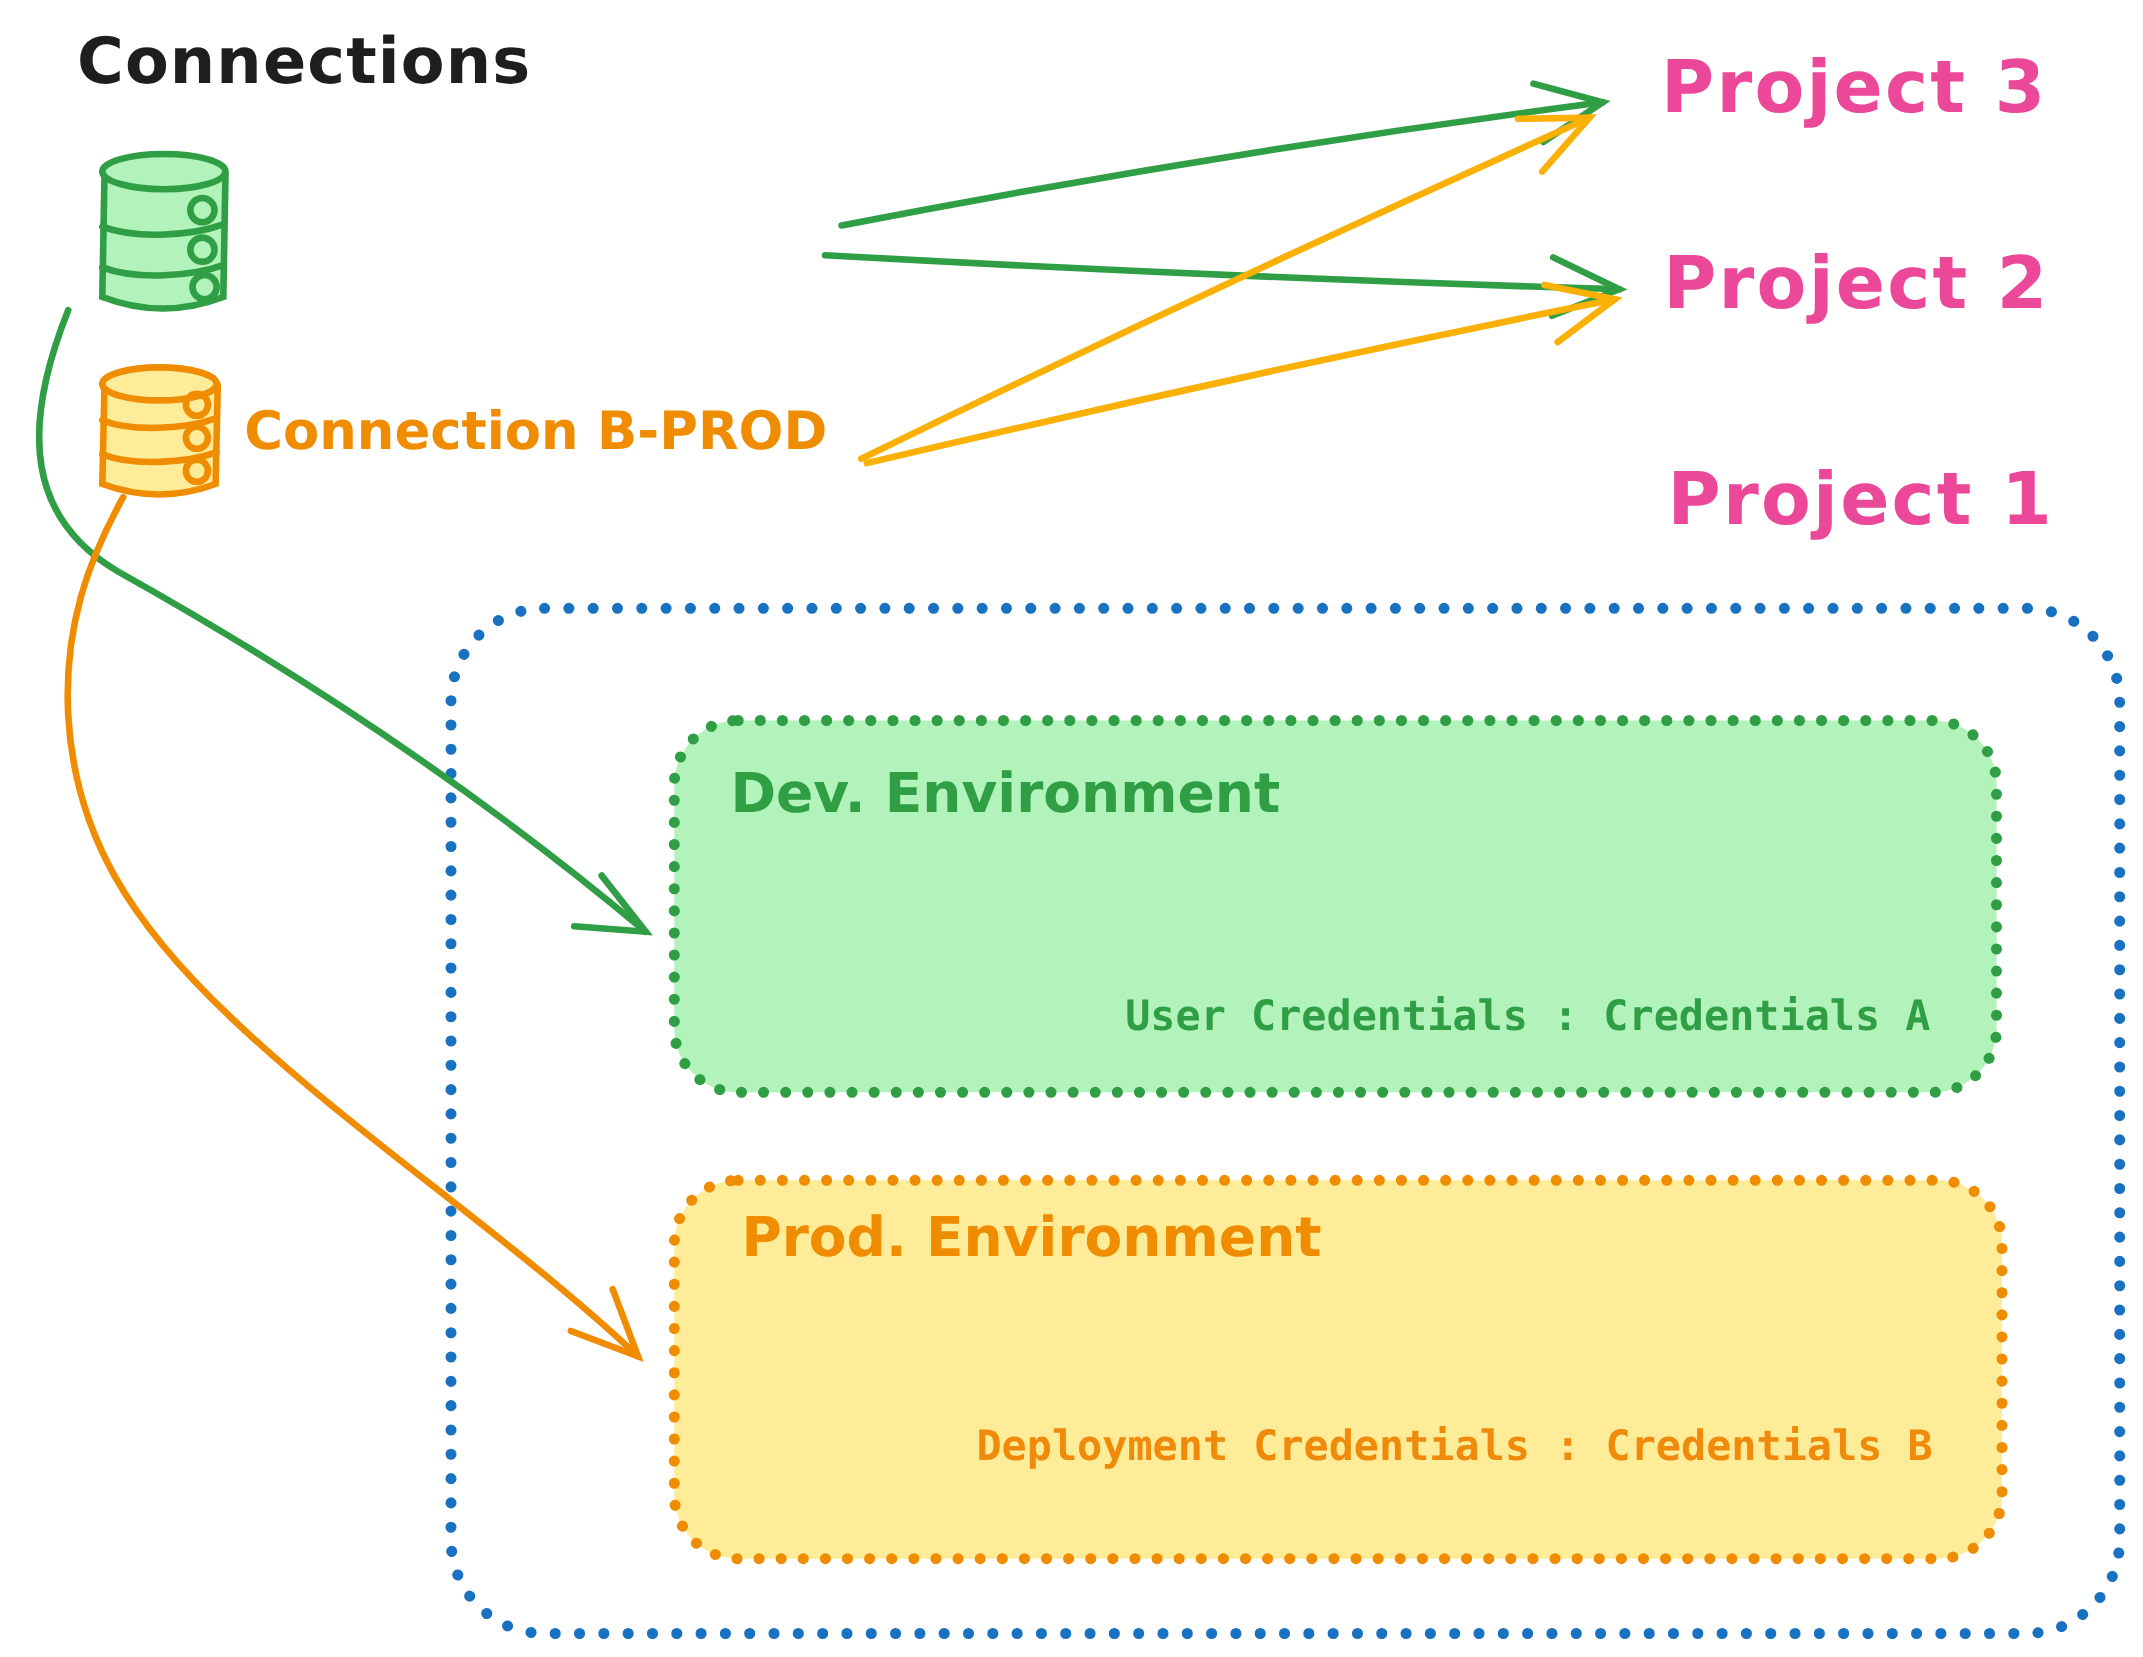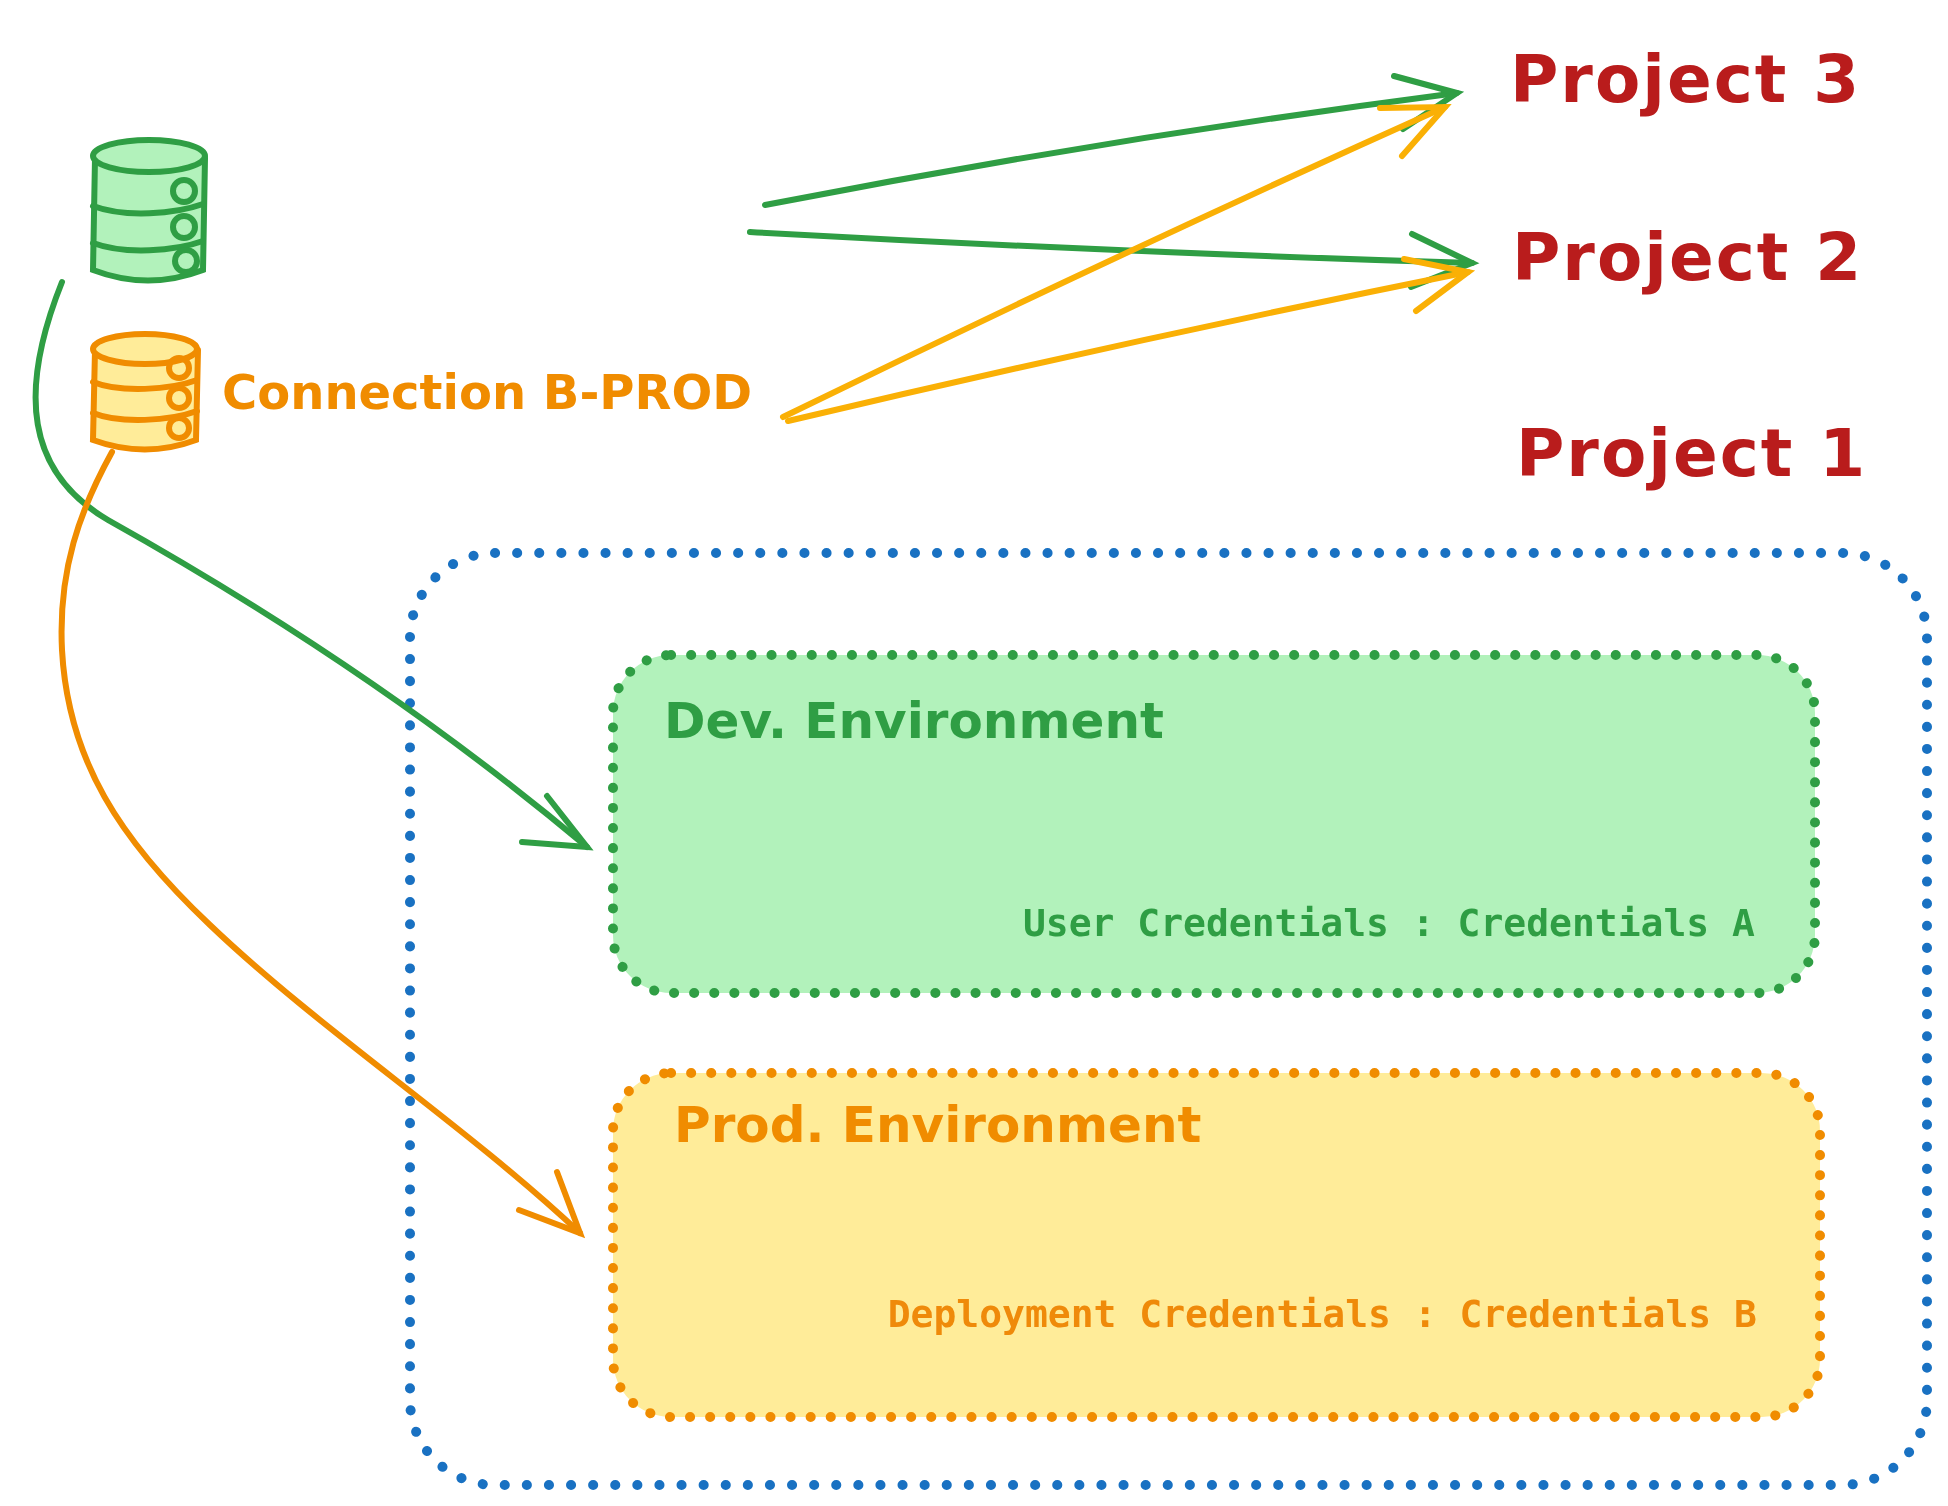--- a/index.html
+++ b/index.html
@@ -4,21 +4,21 @@
 <style>
   html,body{margin:0;padding:0;background:#ffffff;}
   .canvas{position:relative;width:1948px;height:1506px;background:#ffffff;overflow:hidden;}
   .layer{position:absolute;left:0;top:0;width:1948px;height:1506px;}
   .t{position:absolute;white-space:nowrap;line-height:1.1;}
   .hand{font-family:"DejaVu Sans","Liberation Sans",sans-serif;font-weight:700;}
   .mono{font-family:"DejaVu Sans Mono","Liberation Mono",monospace;font-weight:700;}
   .title{left:70px;top:24px;font-size:58px;color:#1e1e1e;letter-spacing:1px;}
   .connA{left:224px;top:168px;font-size:48px;color:#2f9e44;}
   .connB{left:222px;top:366px;font-size:48px;color:#f08c00;}
-  .proj{color:#b91c1c;font-size:66px;letter-spacing:2px;}
+  .proj{color:#ec4899;font-size:66px;letter-spacing:2px;}
   .p3{left:1510px;top:44px;}
   .p2{left:1512px;top:222px;}
   .p1{left:1516px;top:418px;}
   .envLabel{font-size:50px;}
   .devLabel{left:664px;top:694px;color:#2f9e44;}
   .prodLabel{left:674px;top:1098px;color:#f08c00;}
   .creds{font-size:38px;}
   .devCreds{right:193px;top:903px;color:#2f9e44;}
   .prodCreds{right:191px;top:1294px;color:#ef8a0a;}
 </style>
@@ -87,20 +87,21 @@
       <path d="M 62 282 C 18 392 26 472 108 520 C 260 605 430 715 587 847"></path>
       <polyline points="522,842 587,847 547,796"></polyline>
     </g>
 
     <g stroke="#f08c00" stroke-width="6" fill="none" stroke-linecap="round">
       <path d="M 112 452 C 80 510 58 570 62 650 C 68 760 120 840 210 925 C 320 1030 465 1125 580 1233"></path>
       <polyline points="519,1210 580,1233 557,1172"></polyline>
     </g>
   </svg>
 
+  <div class="t hand title">Connections</div>
 
 
   <div class="t hand connB">Connection B-PROD</div>
 
   <div class="t hand proj p3">Project 3</div>
 
   <div class="t hand proj p2">Project 2</div>
 
   <div class="t hand proj p1">Project 1</div>
 

